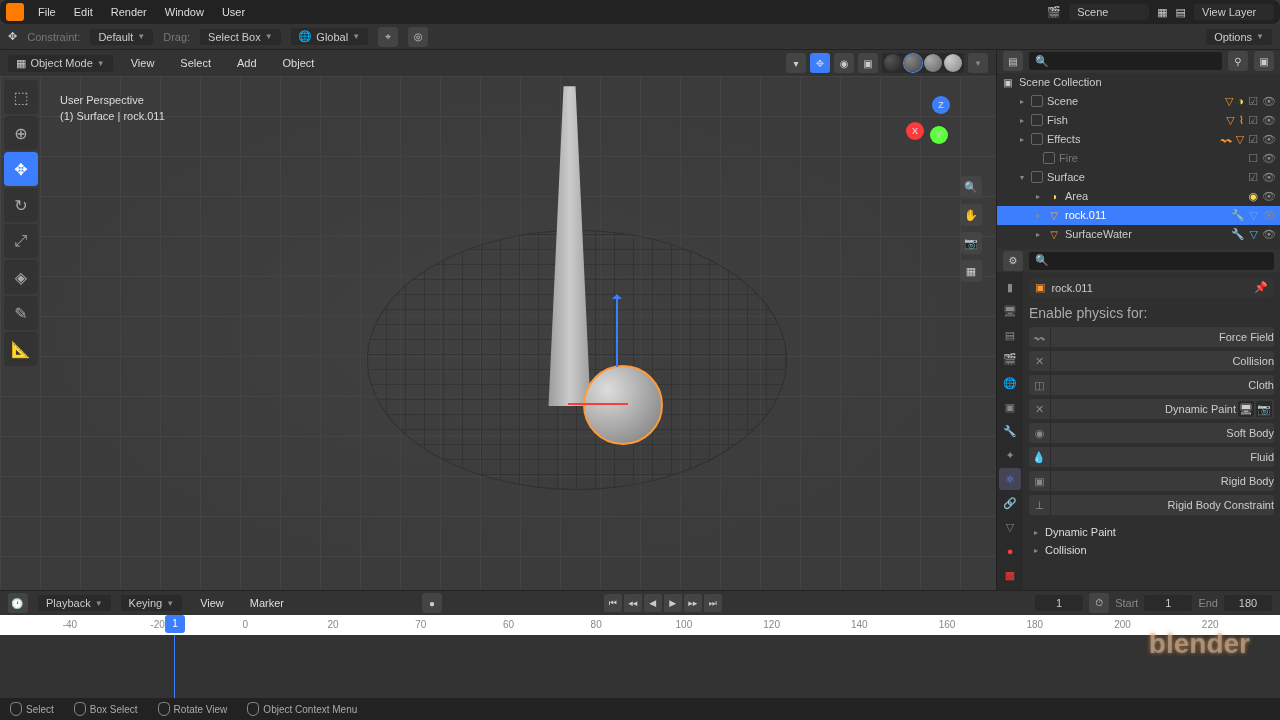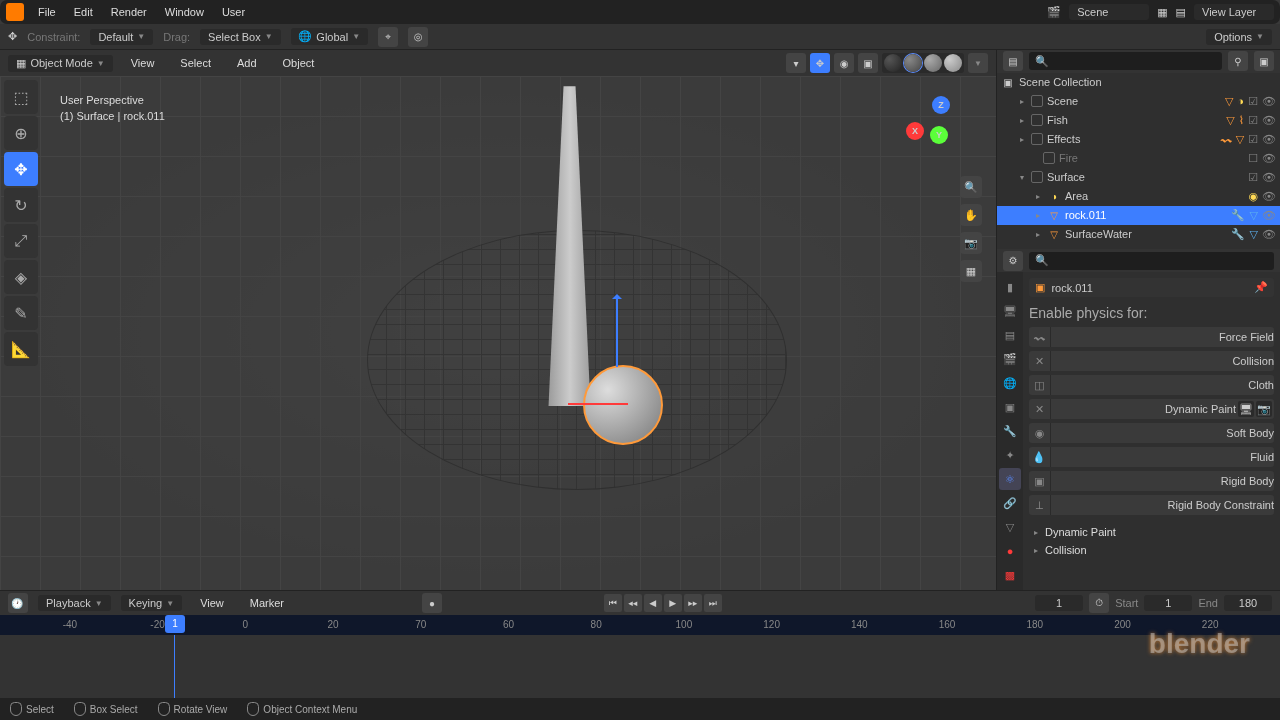--- a/index.html
+++ b/index.html
@@ -84,21 +84,21 @@
 .physics-btn .pb-icons { display: flex; gap: 2px; padding: 0 2px; }
 .physics-btn .pb-icons .mini { width: 16px; height: 16px; background: #2a2a2a; border-radius: 2px; display: flex; align-items: center; justify-content: center; }
 .panel-section { margin-top: 8px; }
 .panel-hdr { display: flex; align-items: center; gap: 4px; padding: 3px 2px; cursor: pointer; color: #ddd; }
 .timeline-area { height: 108px; background: #2f2f2f; border-top: 1px solid #222; display: flex; flex-direction: column; }
 .timeline-header { height: 24px; background: #333; display: flex; align-items: center; padding: 0 8px; gap: 10px; }
 .play-controls { display: flex; gap: 2px; margin-left: auto; margin-right: auto; }
 .play-btn { width: 18px; height: 18px; background: #444; border-radius: 2px; display: flex; align-items: center; justify-content: center; cursor: pointer; font-size: 9px; }
 .frame-field { background: #2a2a2a; border-radius: 3px; padding: 2px 8px; width: 48px; text-align: center; }
 .frame-label { color: #888; }
-.timeline-ruler { height: 20px; background: #0f172a; display: flex; position: relative; padding: 0 26px; }
+.timeline-ruler { height: 20px; background: #ffffff; display: flex; position: relative; padding: 0 26px; }
 .ruler-tick { flex: 1; text-align: center; color: #888; font-size: 10px; line-height: 20px; }
 .playhead-marker { position: absolute; top: 0; left: 165px; width: 20px; height: 18px; background: #3d7eff; border-radius: 3px; color: #fff; text-align: center; line-height: 18px; font-size: 10px; }
 .timeline-track { flex: 1; background: #333; position: relative; }
 .playhead-line { position: absolute; left: 174px; top: 0; bottom: 0; width: 1px; background: #3d7eff; }
 .statusbar { height: 22px; background: #222; display: flex; align-items: center; padding: 0 10px; gap: 20px; font-size: 10px; color: #aaa; }
 .status-item { display: flex; align-items: center; gap: 4px; }
 .mouse-icon { width: 12px; height: 14px; border: 1px solid #888; border-radius: 6px 6px 8px 8px; position: relative; }
 .watermark-logo { position: absolute; right: 30px; bottom: 60px; font-size: 28px; font-weight: bold; color: rgba(200,200,200,0.5); text-shadow: 0 0 4px rgba(255,150,50,0.7); pointer-events: none; }
 </style>
 </head>

